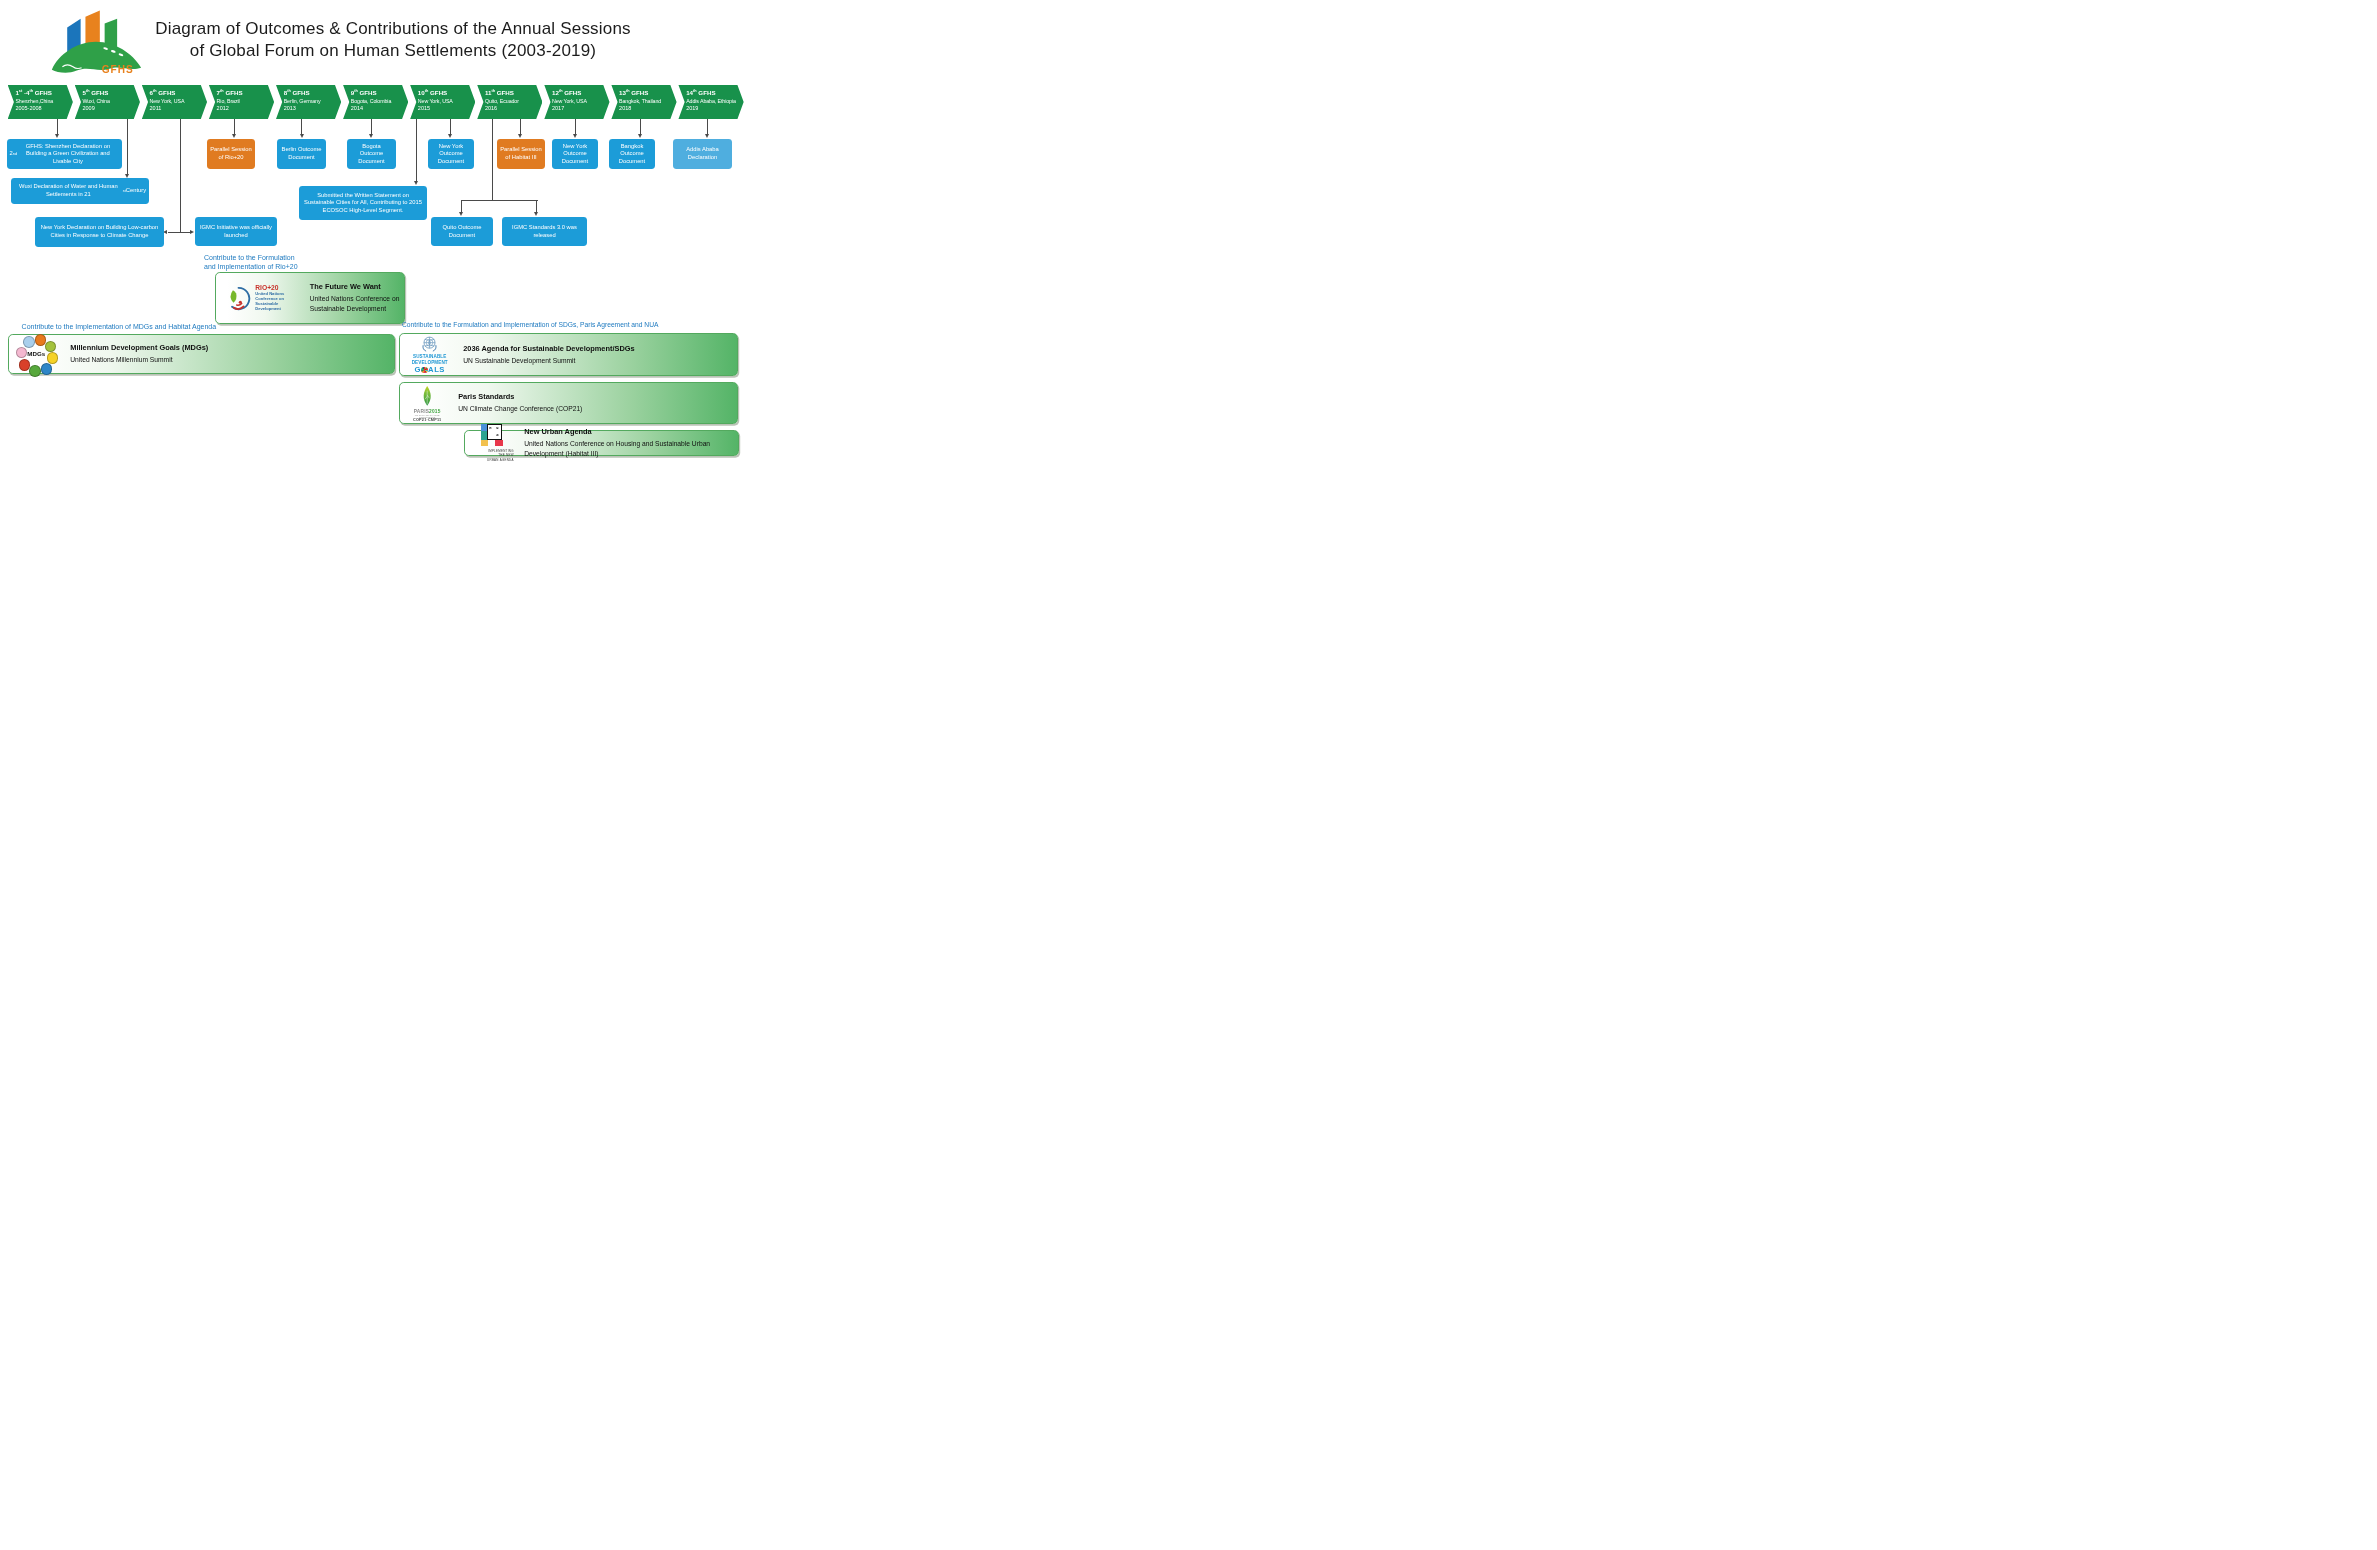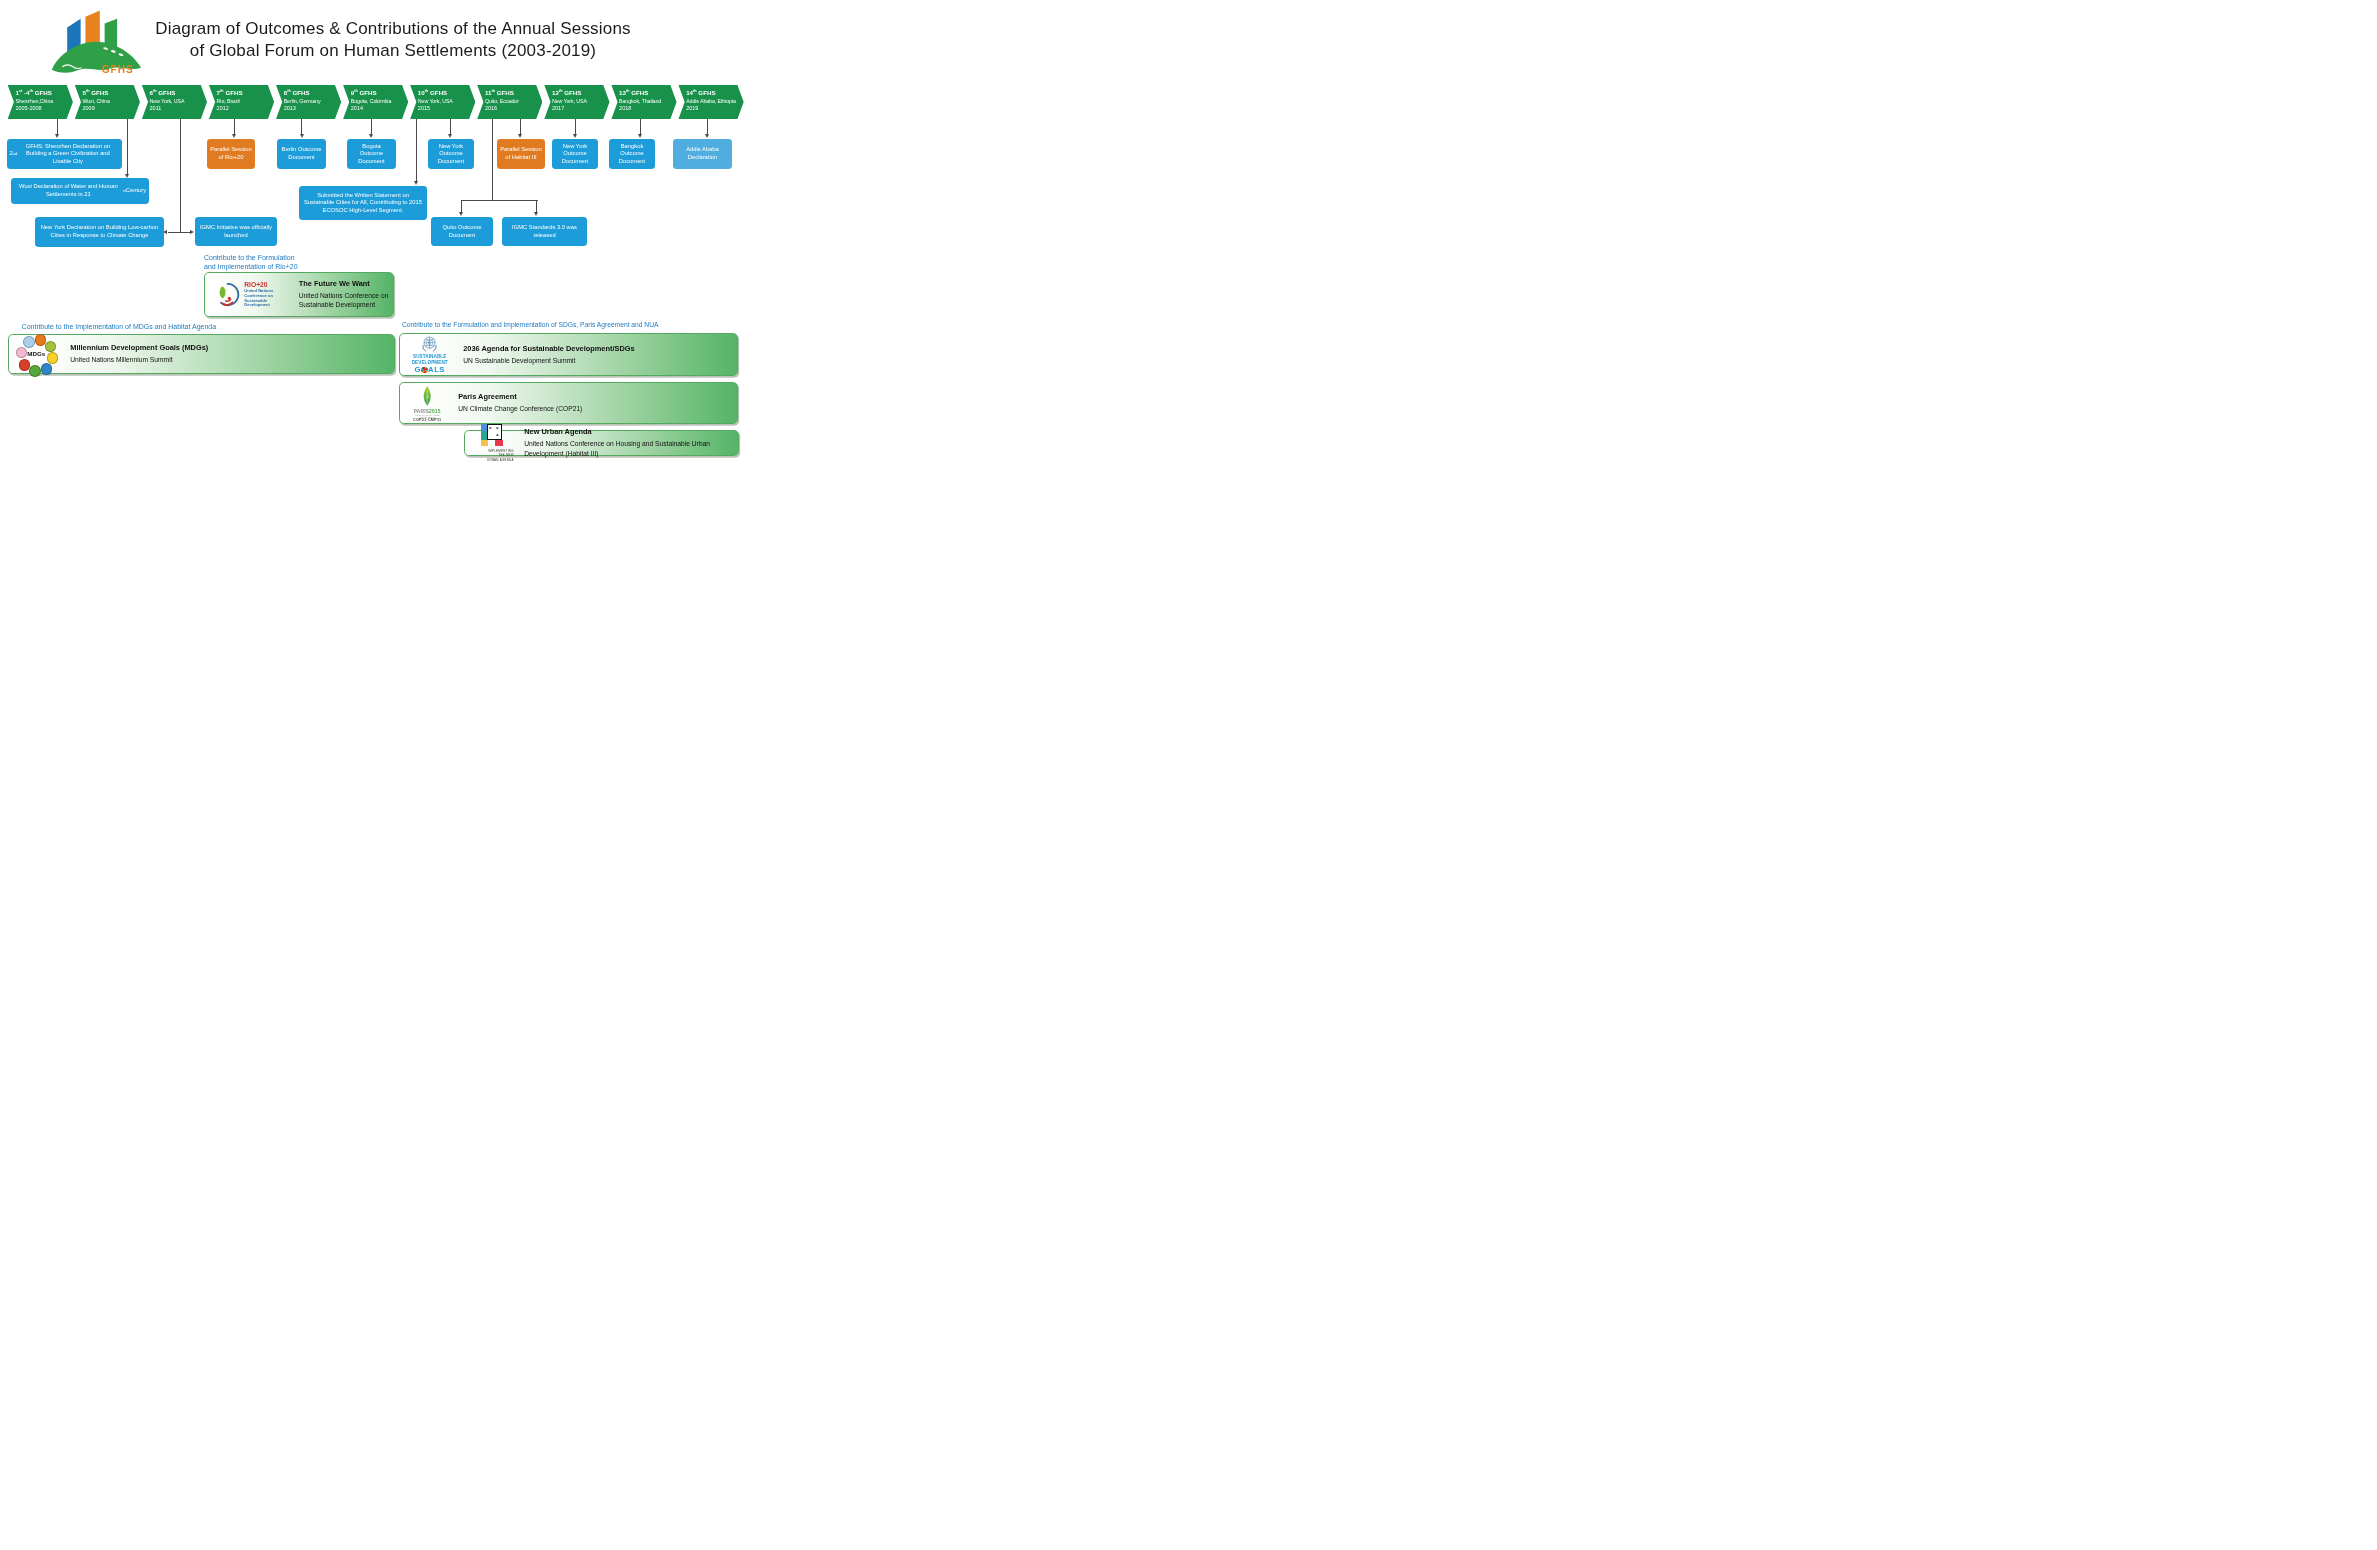--- a/index.html
+++ b/index.html
@@ -221,21 +221,21 @@
   <div class="obox blue" style="left:431px;top:217px;width:62px;height:29px">Quito Outcome Document</div>
   <div class="obox blue" style="left:502px;top:217px;width:85px;height:29px">IGMC Standards 3.0 was released</div>
   <div class="obox blue" style="left:552px;top:139px;width:46px;height:30px">New York Outcome Document</div>
   <div class="obox blue" style="left:609px;top:139px;width:46px;height:30px">Bangkok Outcome Document</div>
   <div class="obox lblue" style="left:673px;top:139px;width:59px;height:30px">Addis Ababa Declaration</div>
 
   <div class="shead" style="left:204px;top:253px">
     <div>Contribute to the Formulation</div>
     <div>and Implementation of Rio+20</div>
   </div>
-  <div class="gcard" style="left:204px;top:272px;width:190px;height:45px">
+  <div class="gcard" style="left:215px;top:272px;width:190px;height:52px">
     <div class="rio-logo">
       <svg width="25" height="25" viewBox="0 0 54 54">
         <path d="M27,4 a23,23 0 1 1 -14,41" stroke="#2E6DA4" stroke-width="4" fill="none" stroke-linecap="round"></path>
         <path d="M15,9 q-11,14 1,27 q9,-7 6,-20 q-3,-5 -7,-7 Z" fill="#76B82A"></path>
         <path d="M17,47 q11,7 21,-3" stroke="#C8322B" stroke-width="4" fill="none" stroke-linecap="round"></path>
         <circle cx="31" cy="35" r="3.4" fill="#C8322B"></circle>
         <path d="M23,41 q6,2 11,-3" stroke="#C8322B" stroke-width="3" fill="none" stroke-linecap="round"></path>
       </svg>
       <div class="rio-txt">
         <div class="rio-brand">RIO+20</div>
@@ -307,21 +307,21 @@
           </linearGradient>
         </defs>
         <path d="M20,1 C31,18 35,36 20,56 C5,36 9,18 20,1 Z" fill="url(#leafg)"></path>
         <path d="M20,14 L20,52 M20,30 l-6,8 M20,26 l6,9" stroke="#ffffff" stroke-width="1.2" fill="none"></path>
       </svg>
       <div class="paris-brand"><span class="pg">PARIS</span><span class="p5">2015</span></div>
       <div class="paris-tiny">UN CLIMATE CHANGE CONFERENCE</div>
       <div class="paris-cop">COP21·CMP11</div>
     </div>
     <div>
-      <div class="card-title">Paris Agreement</div>
+      <div class="card-title">Paris Standards</div>
       <div class="card-sub">UN Climate Change Conference (COP21)</div>
     </div>
   </div>
 
 
   <div class="gcard" style="left:464px;top:430px;width:275px;height:26px">
     <div class="nua-wrap">
       <div class="nua-logo">
         <div class="nsq" style="left:0;top:0;width:7.2px;height:7.2px;background:#4A90D9"></div>
         <div class="nsq" style="left:0;top:7.2px;width:7.2px;height:9px;background:#2AA390"></div>

